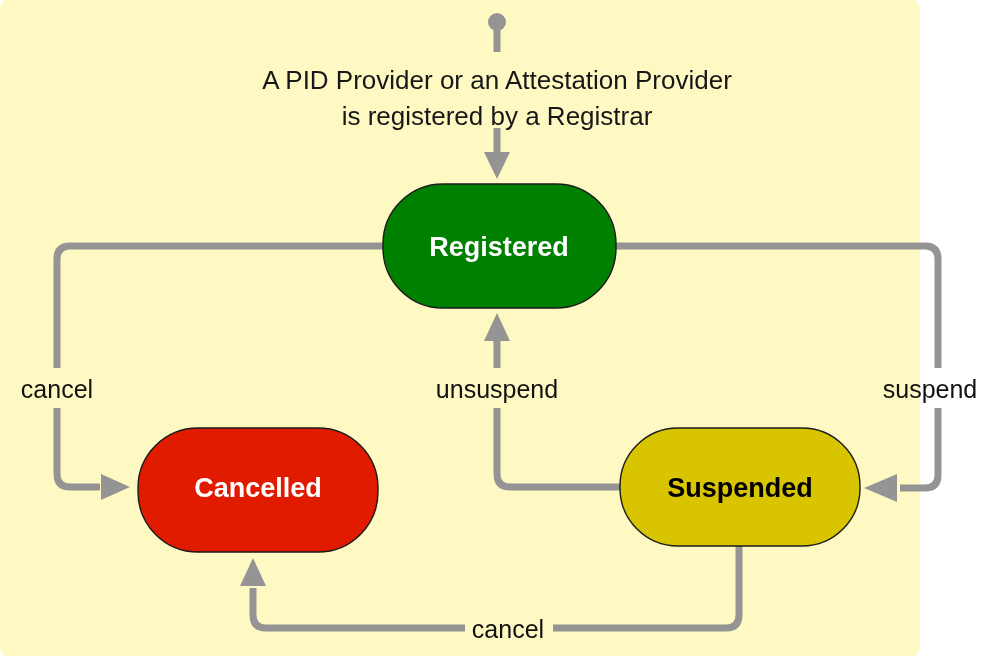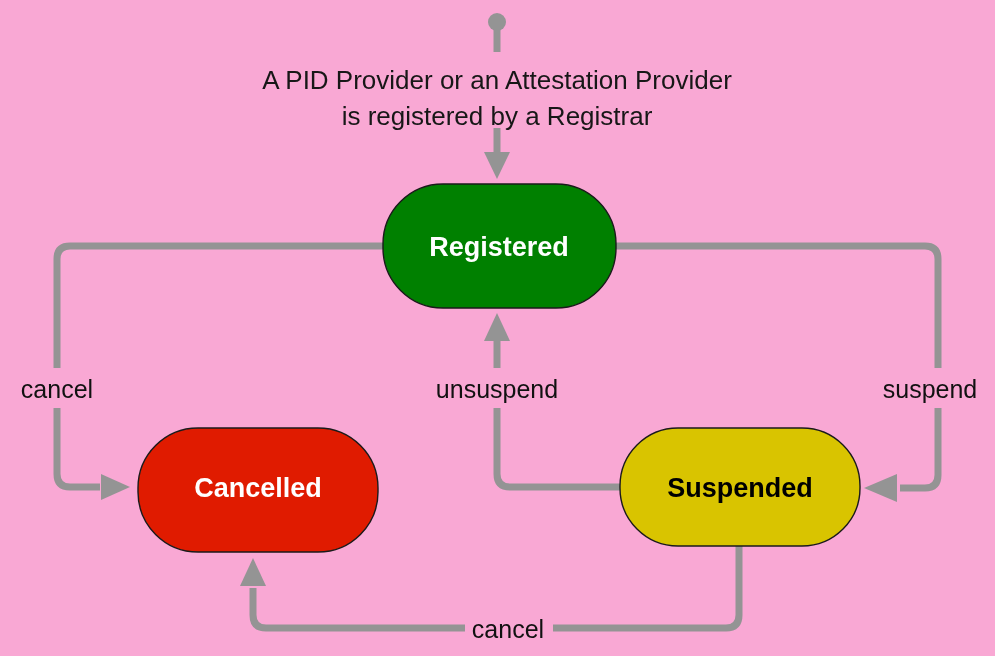--- a/index.html
+++ b/index.html
@@ -8,23 +8,24 @@
     background: #ffffff;
   }
   body {
     width: 1004px;
     height: 656px;
     font-family: "Liberation Sans", sans-serif;
     overflow: hidden;
   }
   #diagram-root {
     position: relative;
-    width: 995px;
+    width: 920px;
     height: 656px;
-    background: #f9a8d4;
+    background: #fef9c3;
+    border-radius: 8px;
   }
   svg#state-diagram {
     display: block;
     width: 1004px;
     height: 656px;
   }
   .edge-path {
     fill: none;
     stroke: #949494;
     stroke-width: 7;

